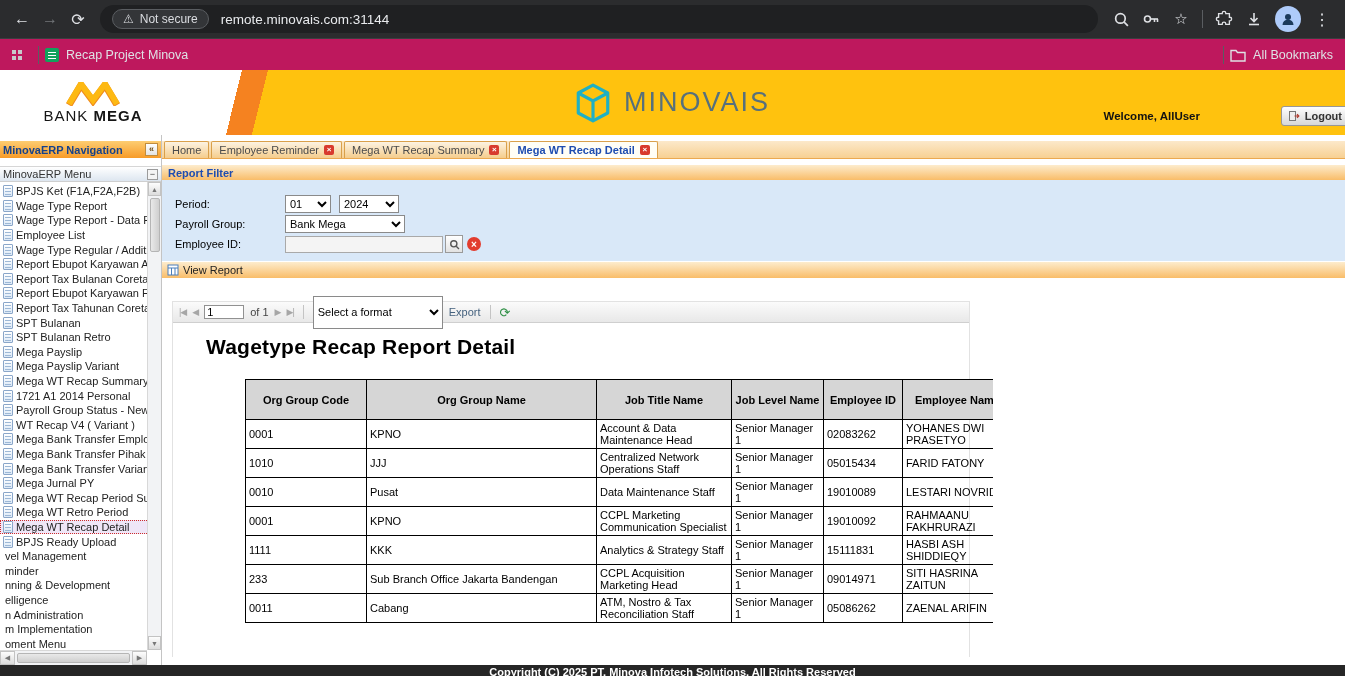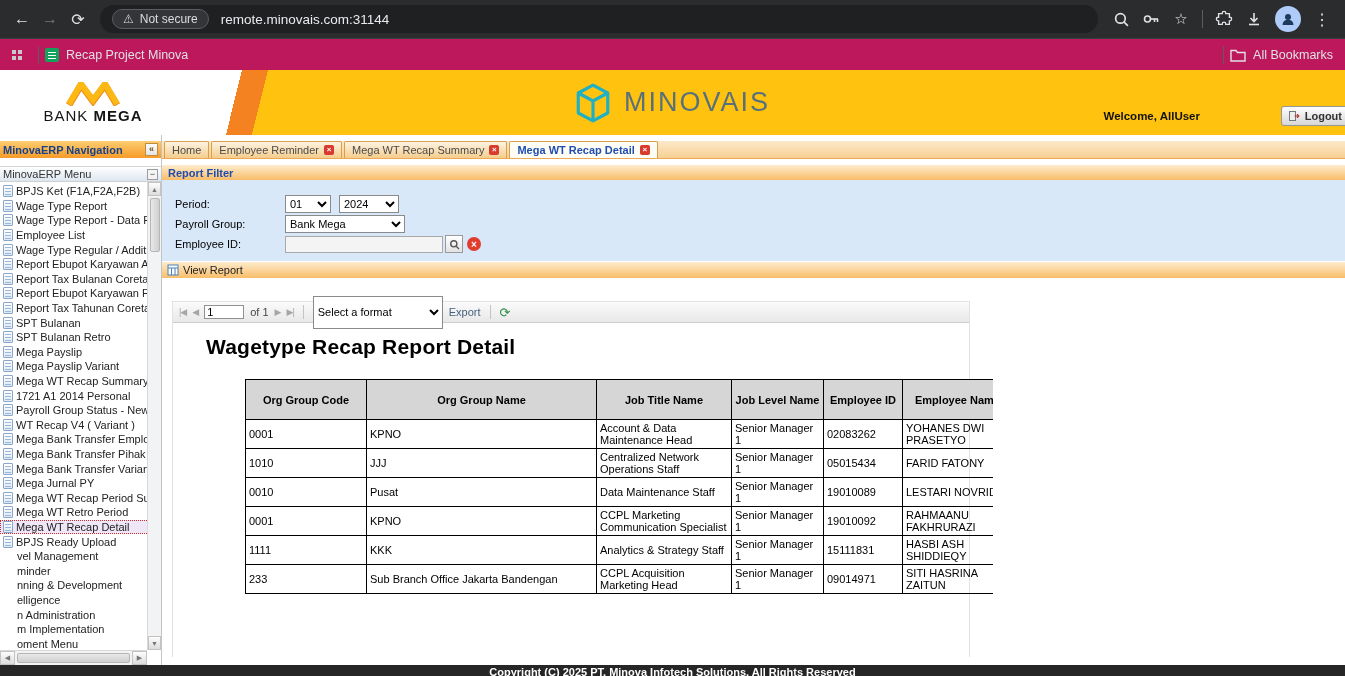--- a/index.html
+++ b/index.html
@@ -68,21 +68,21 @@
     text-align:center;color:#444;cursor:pointer;flex:none}
   .sb-listwrap{position:relative;height:468px;overflow:hidden}
   .sb-list{position:absolute;inset:0;padding-top:2px;overflow:hidden}
   .sb-item{display:flex;align-items:center;gap:3px;height:14.6px;padding-left:3px;font-size:11px;
     color:#222;white-space:nowrap;cursor:pointer}
   .doc-icon{width:10px;height:12px;flex:none;background:linear-gradient(#fff,#dce9f7);
     border:1px solid #8aa6c9;border-radius:1px;position:relative}
   .doc-icon::after{content:"";position:absolute;left:1px;right:1px;top:2px;height:7px;
     background:repeating-linear-gradient(#9db8d6 0 1px,transparent 1px 3px)}
   .sb-item.selected{background:#efe6f7;outline:1px dotted #cc2b2b;outline-offset:-1px}
-  .sb-item.cut{padding-left:17px}
+  .sb-item.cut{padding-left:5px}
   .sb-vscroll{position:absolute;top:0;right:0;bottom:0;width:14px;background:#f2f3f5;
     border-left:1px solid #d8d8d8;display:flex;flex-direction:column;cursor:pointer}
   .sc-btn{height:14px;background:linear-gradient(#fdfdfd,#dcdcdc);border:1px solid #c3c3c3;color:#777;
     font-size:7px;display:flex;align-items:center;justify-content:center;flex:none}
   .sc-thumb-v{width:10px;height:54px;margin:2px auto;background:linear-gradient(90deg,#e9e9e9,#cfcfcf);
     border:1px solid #b5b5b5;border-radius:2px}
   .sb-vscroll .fill{flex:1}
   .sb-hscroll{height:15px;background:#f2f3f5;border-top:1px solid #d8d8d8;display:flex;
     align-items:stretch;cursor:pointer;margin-right:14px}
   .sb-hscroll .sc-btn{width:15px;height:auto}
@@ -574,20 +574,28 @@
                     <td>HASBI ASH SHIDDIEQY</td>
                   </tr>
                   <tr>
                     <td>233</td>
                     <td>Sub Branch Office Jakarta Bandengan</td>
                     <td>CCPL Acquisition Marketing Head</td>
                     <td>Senior Manager 1</td>
                     <td>09014971</td>
                     <td>SITI HASRINA ZAITUN</td>
                   </tr>
+                  <tr>
+                    <td>0011</td>
+                    <td>Cabang</td>
+                    <td>ATM, Nostro &amp; Tax Reconciliation Staff</td>
+                    <td>Senior Manager 1</td>
+                    <td>05086262</td>
+                    <td>ZAENAL ARIFIN</td>
+                  </tr>
                 </tbody>
             </table>
           </div>
         </div>
       </div>
 
     </div>
   </div>
 
   <div class="footer">

